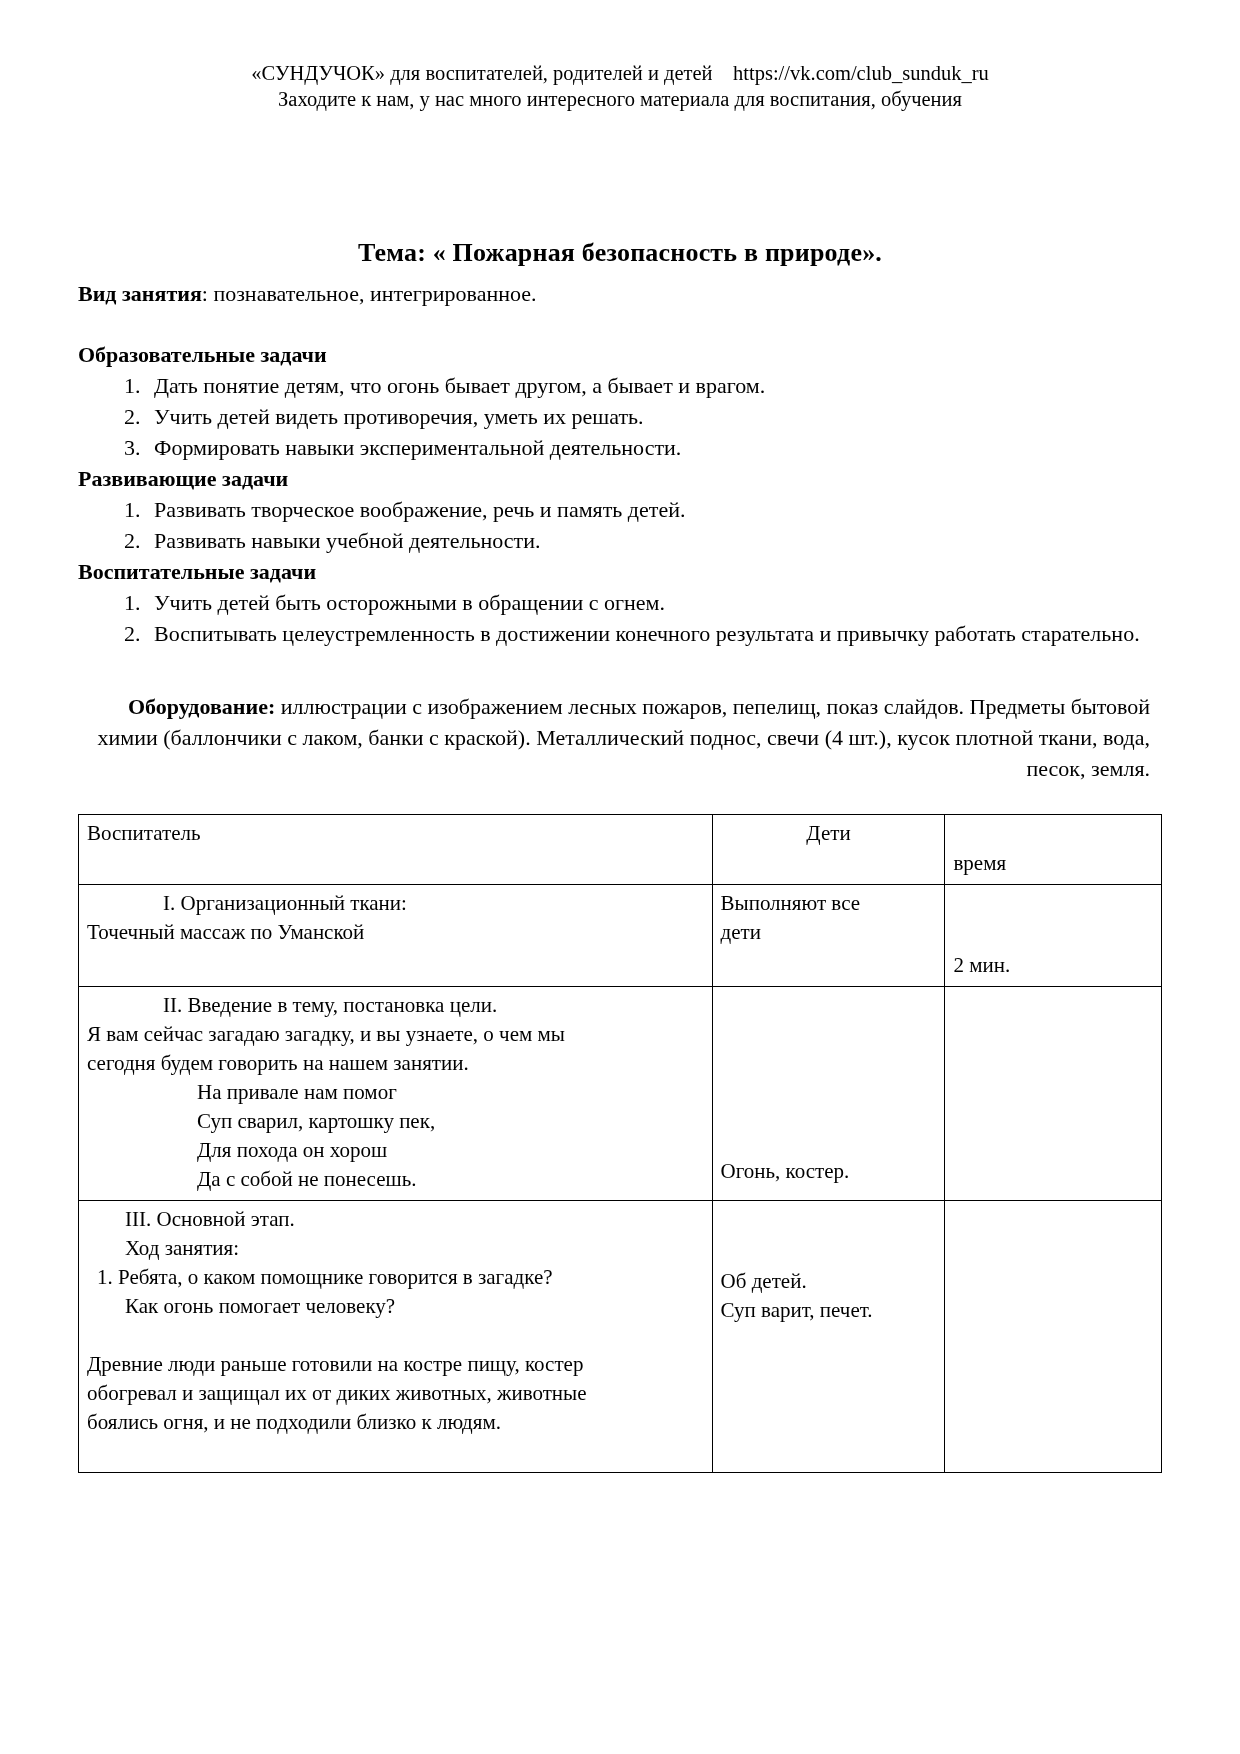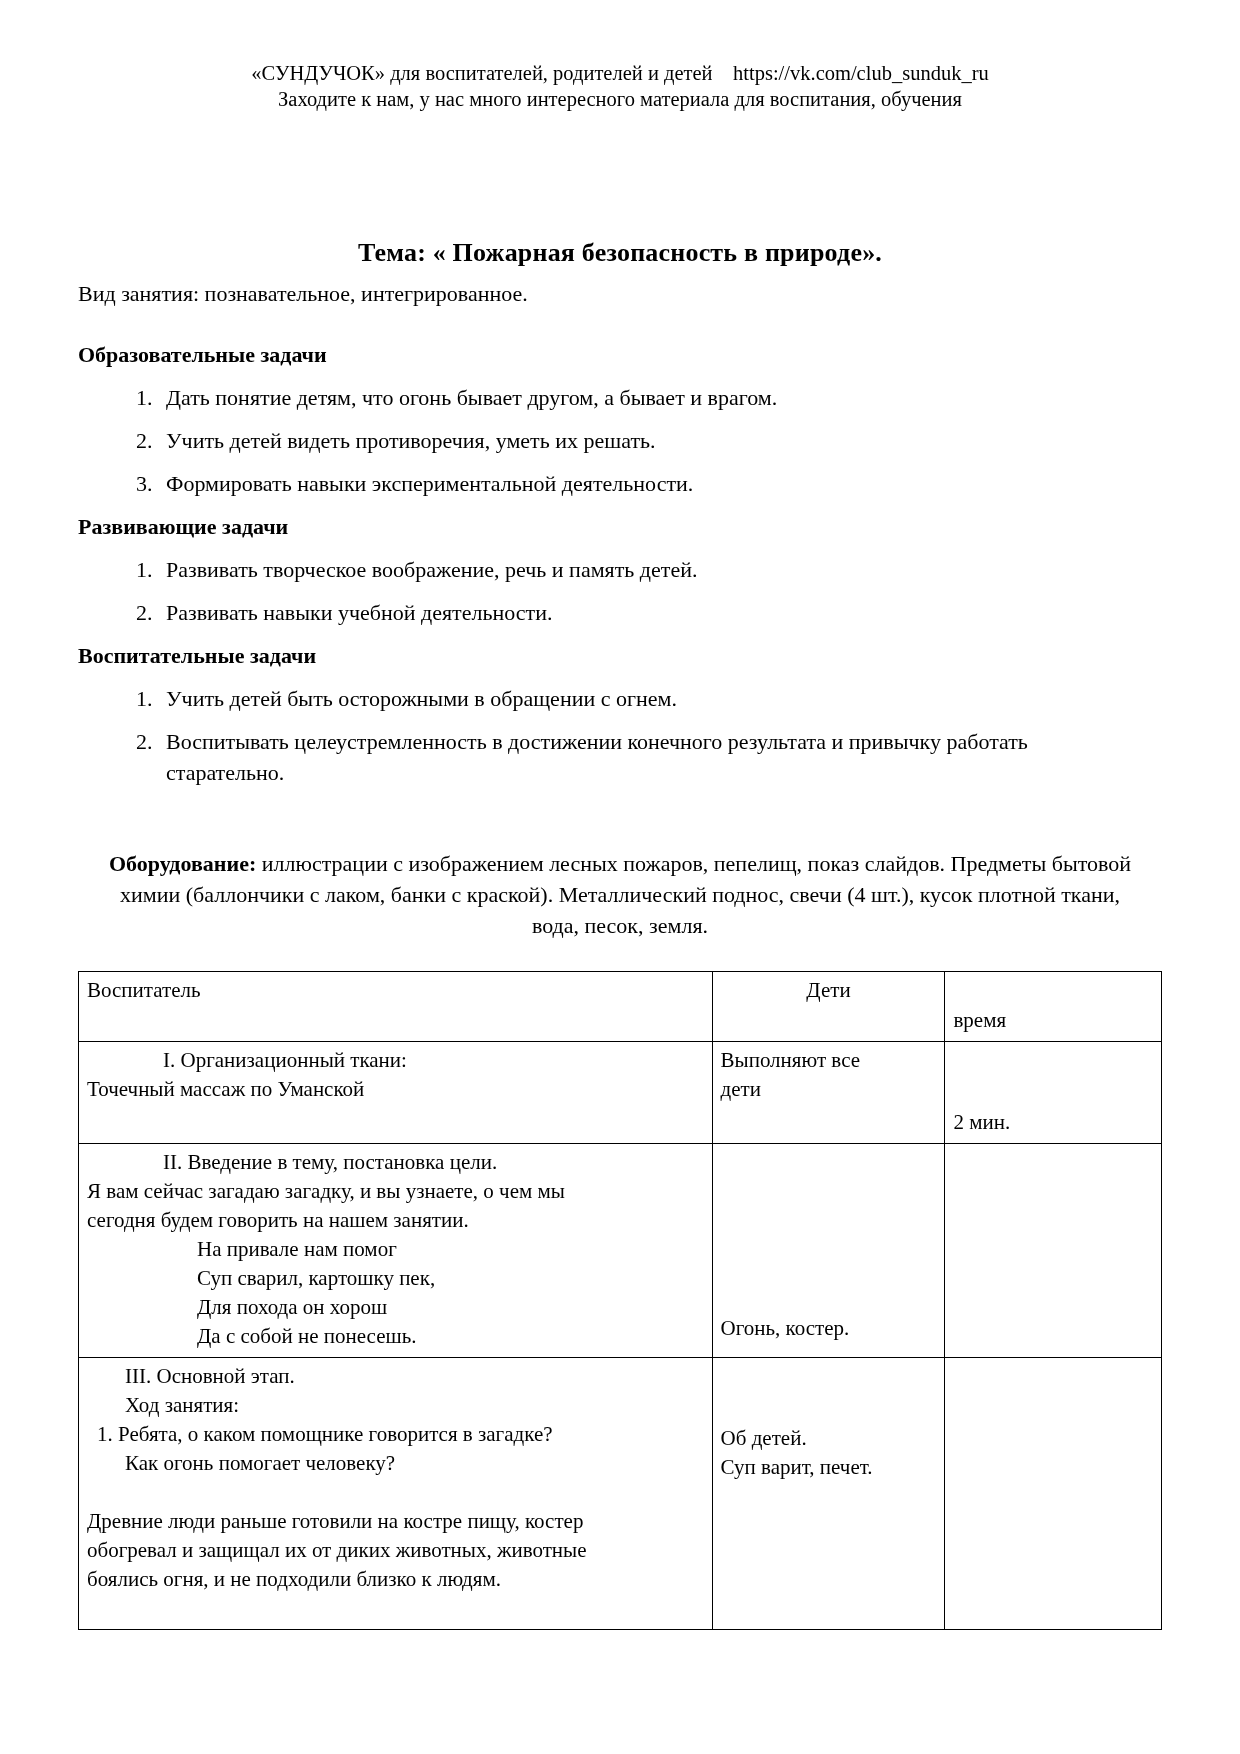--- a/index.html
+++ b/index.html
@@ -42,47 +42,47 @@
     margin: 0 0 10px 0;
     letter-spacing: 0.2px;
   }
 
   
   .para {
     font-size: 22px;
     line-height: 30px;
     margin: 0;
   }
-  .para.b-lead > .lead { font-weight: normal; }
+  .para.b-lead > .lead { font-weight: bold; }
   .gap-md { height: 30px; }
 
   .section-head {
     font-size: 22px;
     font-weight: bold;
     line-height: 31px;
     margin: 0;
   }
 
   ol.tasks {
     margin: 0 0 0 0;
     padding-left: 68px;
     font-size: 22px;
     line-height: 31px;
   }
   ol.tasks li {
     padding-left: 8px;
+    margin: 0;
+  }
+  ol.tasks li::marker { font-size: 22px; }
+
+  .equip {
+    font-size: 22px;
+    line-height: 31px;
     margin: 12px;
-  }
-  ol.tasks li::marker { font-size: 22px; }
-
-  .equip {
-    font-size: 22px;
-    line-height: 31px;
-    margin: 18px;
-    text-align: center;
+    text-align: right;
   }
   .equip .lead { font-weight: bold; }
 
   
   table.plan {
     width: 100%;
     border-collapse: collapse;
     table-layout: fixed;
     margin-top: 30px;
     font-size: 21px;

